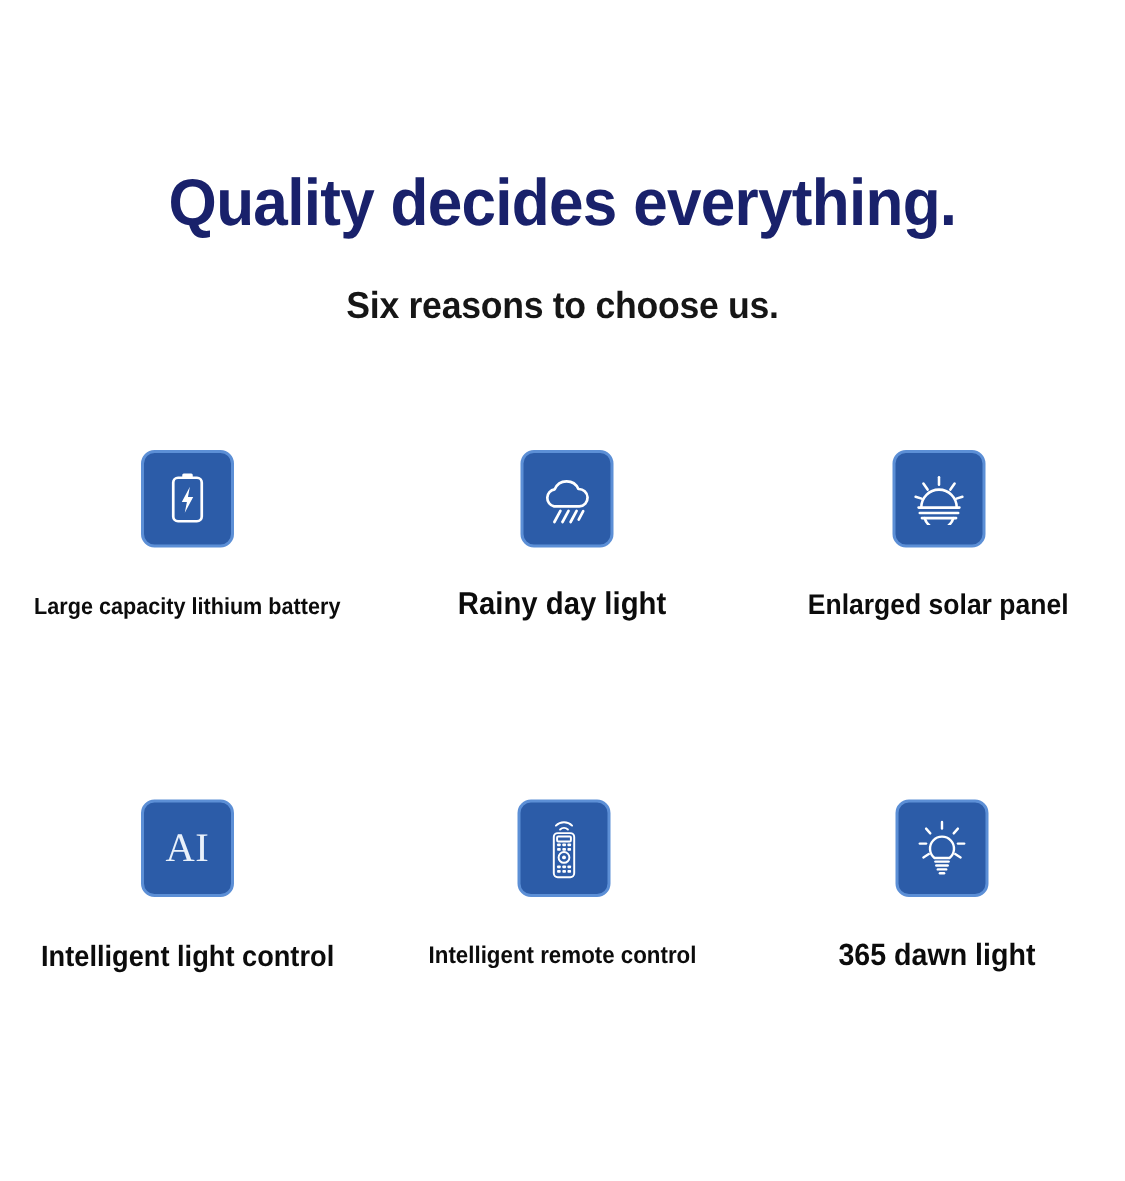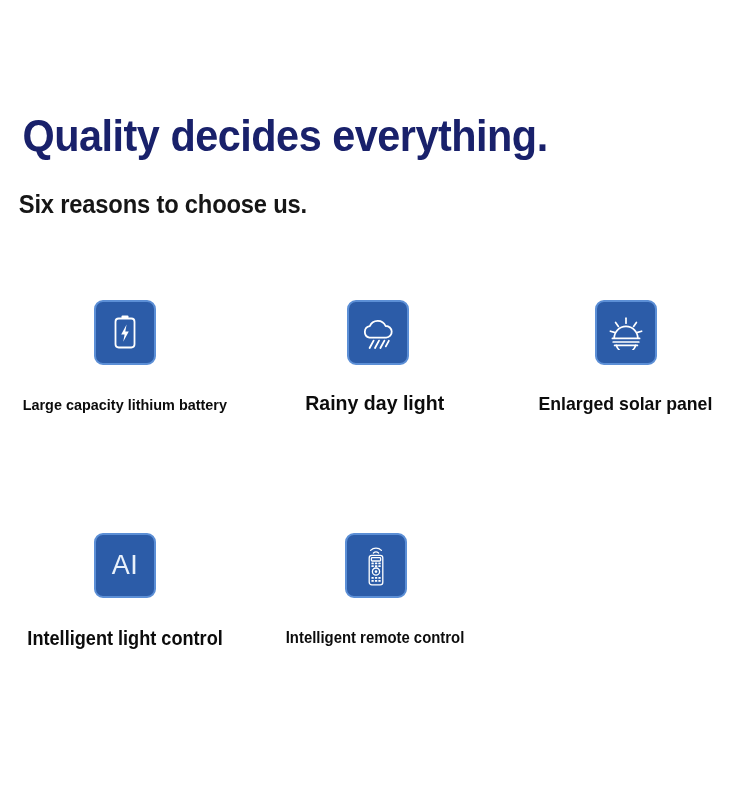--- a/index.html
+++ b/index.html
@@ -21,20 +21,21 @@
     height: 787px;
     background: #ffffff;
   }
 
   
   .heading-block {
     position: absolute;
     top: 112px;
     left: 0;
     width: 750px;
+    text-align: center;
   }
 
   .main-title {
     font-family: "Liberation Sans", sans-serif;
     font-size: 44px;
     font-weight: 700;
     letter-spacing: -0.5px;
     color: #19216b;
     line-height: 1.08;
     margin: 0;
@@ -91,21 +92,21 @@
     align-items: center;
     justify-content: center;
     position: relative;
   }
 
   .tile svg {
     display: block;
   }
 
   .tile .ai-text {
-    font-family: Liberation Sans, sans-serif;
+    font-family: Liberation Serif, serif;
     font-size: 27px;
     font-weight: 400;
     color: #e9f1fb;
     line-height: 1;
     letter-spacing: 0.5px;
   }
 
   .caption {
     font-family: "Liberation Sans", sans-serif;
     font-weight: 700;
@@ -240,18 +241,42 @@
               <rect x="17.3" y="33.0" width="2.4" height="1.8" rx="0.5" fill="#ffffff" stroke="none"></rect>
               <rect x="10.4" y="36.0" width="2.4" height="1.8" rx="0.5" fill="#ffffff" stroke="none"></rect>
               <rect x="13.9" y="36.0" width="2.4" height="1.8" rx="0.5" fill="#ffffff" stroke="none"></rect>
               <rect x="17.3" y="36.0" width="2.4" height="1.8" rx="0.5" fill="#ffffff" stroke="none"></rect>
             </svg>
           </span>
         </div>
         <div class="caption">Intelligent remote control</div>
       </div>
 
+      <div class="feature-cell cell-dawn">
+        <div class="tile">
+          <span>
+            <svg width="38" height="40" viewBox="0 0 38 40" fill="none" stroke="#ffffff" stroke-width="1.6" stroke-linecap="round">
+
+              <line x1="19" y1="2.0" x2="19" y2="6.4"></line>
+              <line x1="8.4" y1="6.4" x2="11.2" y2="9.6"></line>
+              <line x1="29.6" y1="6.4" x2="26.8" y2="9.6"></line>
+              <line x1="4.2" y1="16.4" x2="8.4" y2="16.4"></line>
+              <line x1="33.8" y1="16.4" x2="29.6" y2="16.4"></line>
+              <line x1="6.6" y1="25.6" x2="10.2" y2="23.4"></line>
+              <line x1="31.4" y1="25.6" x2="27.8" y2="23.4"></line>
+
+              <path d="M14.0 26.0 A8.0 8.0 0 1 1 24.0 26.0 Z"></path>
+
+              <path d="M14.6 28.4 L23.4 28.4"></path>
+              <path d="M15.2 31.0 L22.8 31.0"></path>
+              <path d="M16.2 33.6 L21.8 33.6"></path>
+              <path d="M17.6 36.2 L20.4 36.2"></path>
+            </svg>
+          </span>
+        </div>
+        <div class="caption">365 dawn light</div>
+      </div>
 
     </div>
 
   </div>
 
 </div>
 
 </body></html>

